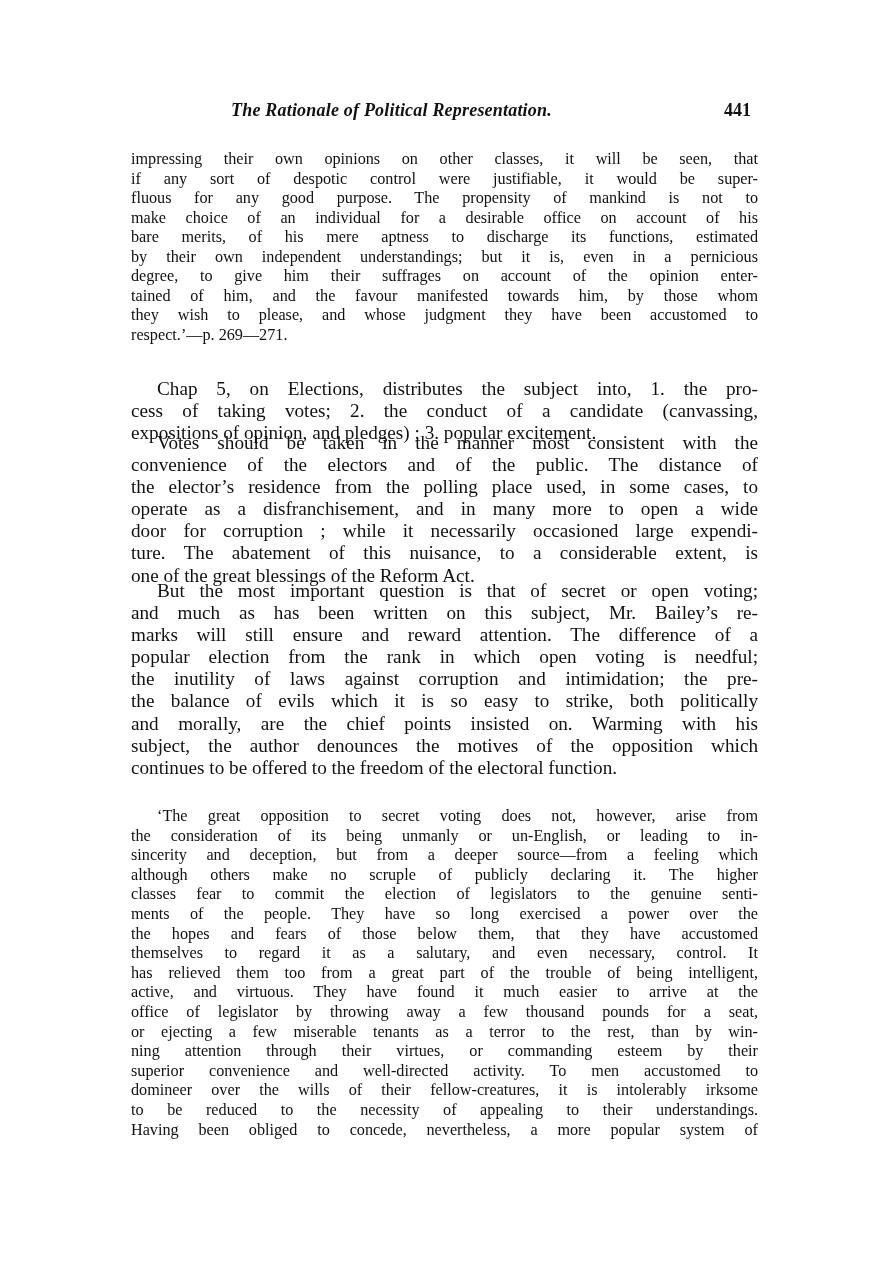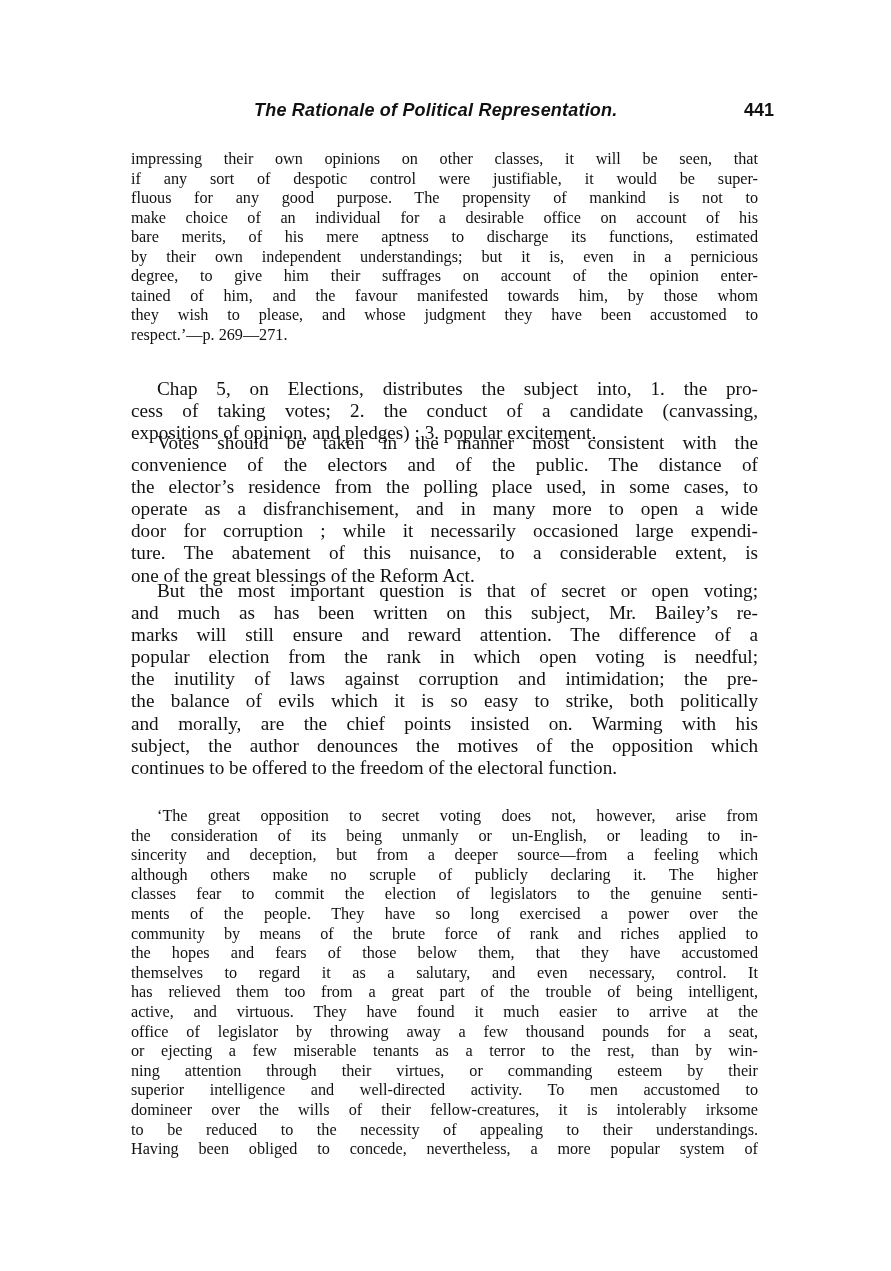--- a/index.html
+++ b/index.html
@@ -15,24 +15,24 @@
       color: #111111;
     }
     .page {
       position: absolute;
       left: 0; top: 0;
       width: 891px; height: 1271px;
     }
     .running-head {
       position: absolute;
       top: 100px;
-      left: 254px;
+      left: 231px;
       width: 520px;
       height: 30px;
-      font-family: Liberation Sans, sans-serif;
+      font-family: Liberation Serif, serif;
     }
     .running-title {
       position: absolute;
       left: 0;
       top: 0;
       font-style: italic;
       font-weight: bold;
       font-size: 18px;
       letter-spacing: 0.2px;
     }
@@ -136,27 +136,26 @@
     <span class="line last">continues to be offered to the freedom of the electoral function.</span>
   </div>
 
   <div class="block quote-bottom">
     <span class="line indent">‘The great opposition to secret voting does not, however, arise from</span>
     <span class="line">the consideration of its being unmanly or un-English, or leading to in-</span>
     <span class="line">sincerity and deception, but from a deeper source—from a feeling which</span>
     <span class="line">although others make no scruple of publicly declaring it. The higher</span>
     <span class="line">classes fear to commit the election of legislators to the genuine senti-</span>
     <span class="line">ments of the people. They have so long exercised a power over the</span>
-    <span class="line">community by means of the brute force of rank and riches applied to</span>
     <span class="line">the hopes and fears of those below them, that they have accustomed</span>
     <span class="line">themselves to regard it as a salutary, and even necessary, control. It</span>
     <span class="line">has relieved them too from a great part of the trouble of being intelligent,</span>
     <span class="line">active, and virtuous. They have found it much easier to arrive at the</span>
     <span class="line">office of legislator by throwing away a few thousand pounds for a seat,</span>
     <span class="line">or ejecting a few miserable tenants as a terror to the rest, than by win-</span>
     <span class="line">ning attention through their virtues, or commanding esteem by their</span>
-    <span class="line">superior intelligence and well-directed activity. To men accustomed to</span>
+    <span class="line">superior convenience and well-directed activity. To men accustomed to</span>
     <span class="line">domineer over the wills of their fellow-creatures, it is intolerably irksome</span>
     <span class="line">to be reduced to the necessity of appealing to their understandings.</span>
     <span class="line">Having been obliged to concede, nevertheless, a more popular system of</span>
   </div>
 
 </div>
 
 </body></html>

